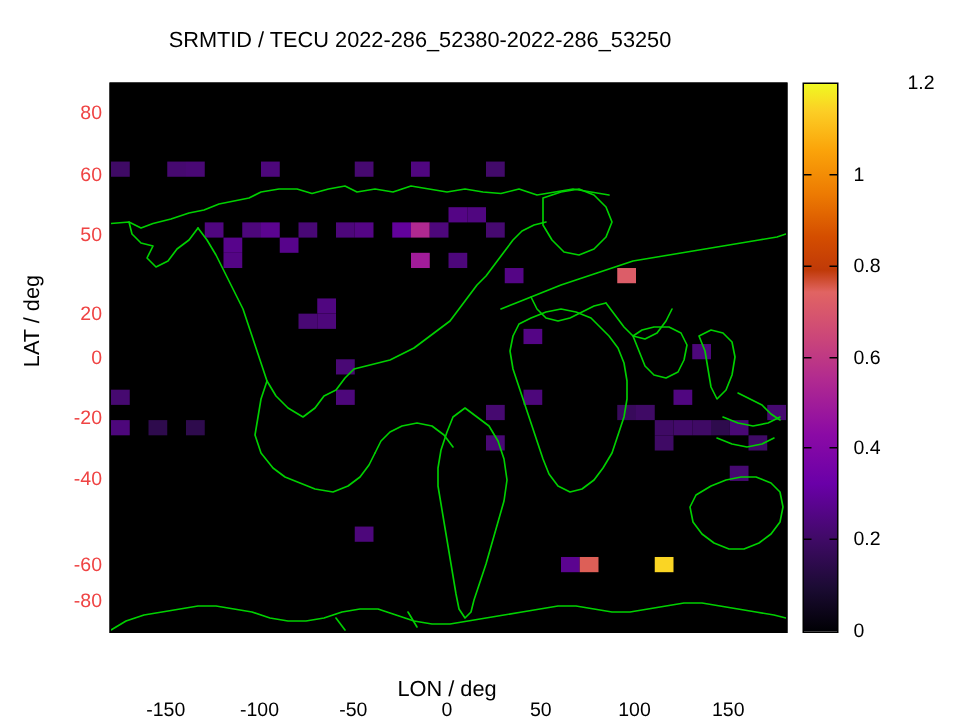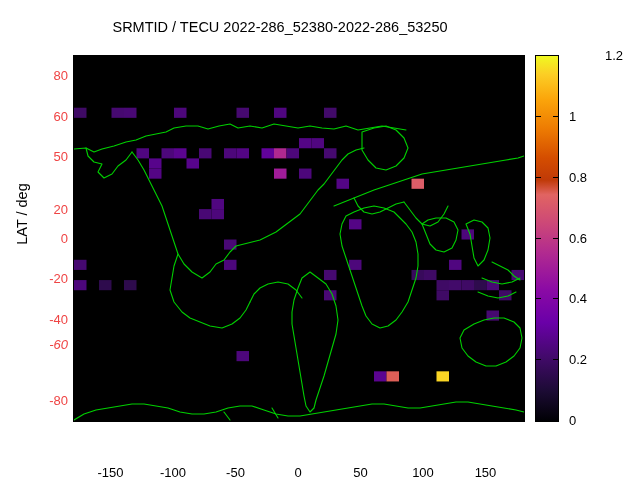--- a/index.html
+++ b/index.html
@@ -292,34 +292,35 @@
   </div>
 
   <div id="ytick-wrap">
       <div class="ytick" style="top: 20.2778px;">80</div>
       <div class="ytick" style="top: 60.8333px;">60</div>
       <div class="ytick" style="top: 101.389px;">50</div>
       <div class="ytick" style="top: 141.944px; margin-top: 12px;">20</div>
       <div class="ytick" style="top: 182.5px;">0</div>
       <div class="ytick" style="top: 223.056px; text-align: right;">-20</div>
       <div class="ytick" style="top: 263.611px;">-40</div>
-      <div class="ytick" style="top: 289px; font-style: italic;">-60</div>
+      <div class="ytick" style="top: 321px;">-60</div>
       <div class="ytick" style="top: 344.722px;">-80</div>
     </div>
   <div id="xtick-wrap">
       <div class="xtick" style="left: 37.5px;">-150</div>
       <div class="xtick" style="left: 100px;">-100</div>
       <div class="xtick" style="left: 162.5px;">-50</div>
       <div class="xtick" style="left: 225px;">0</div>
       <div class="xtick" style="left: 287.5px;">50</div>
       <div class="xtick" style="left: 350px;">100</div>
       <div class="xtick" style="left: 412.5px;">150</div>
     </div>
 
   <div id="ylabel">LAT / deg</div>
+  <div id="xlabel">LON / deg</div>
 
   <div id="cbar-frame"></div>
   <div id="cbar-ticks">
       <div class="cbtick-label" style="top: 365px;">0</div>
       <div class="cbtick-label" style="top: 304.167px;">0.2</div>
       <div class="cbtick-mark-l" style="top: 304.167px;"></div>
       <div class="cbtick-mark-r" style="top: 304.167px;"></div>
       <div class="cbtick-label" style="top: 243.333px;">0.4</div>
       <div class="cbtick-mark-l" style="top: 243.333px;"></div>
       <div class="cbtick-mark-r" style="top: 243.333px;"></div>

